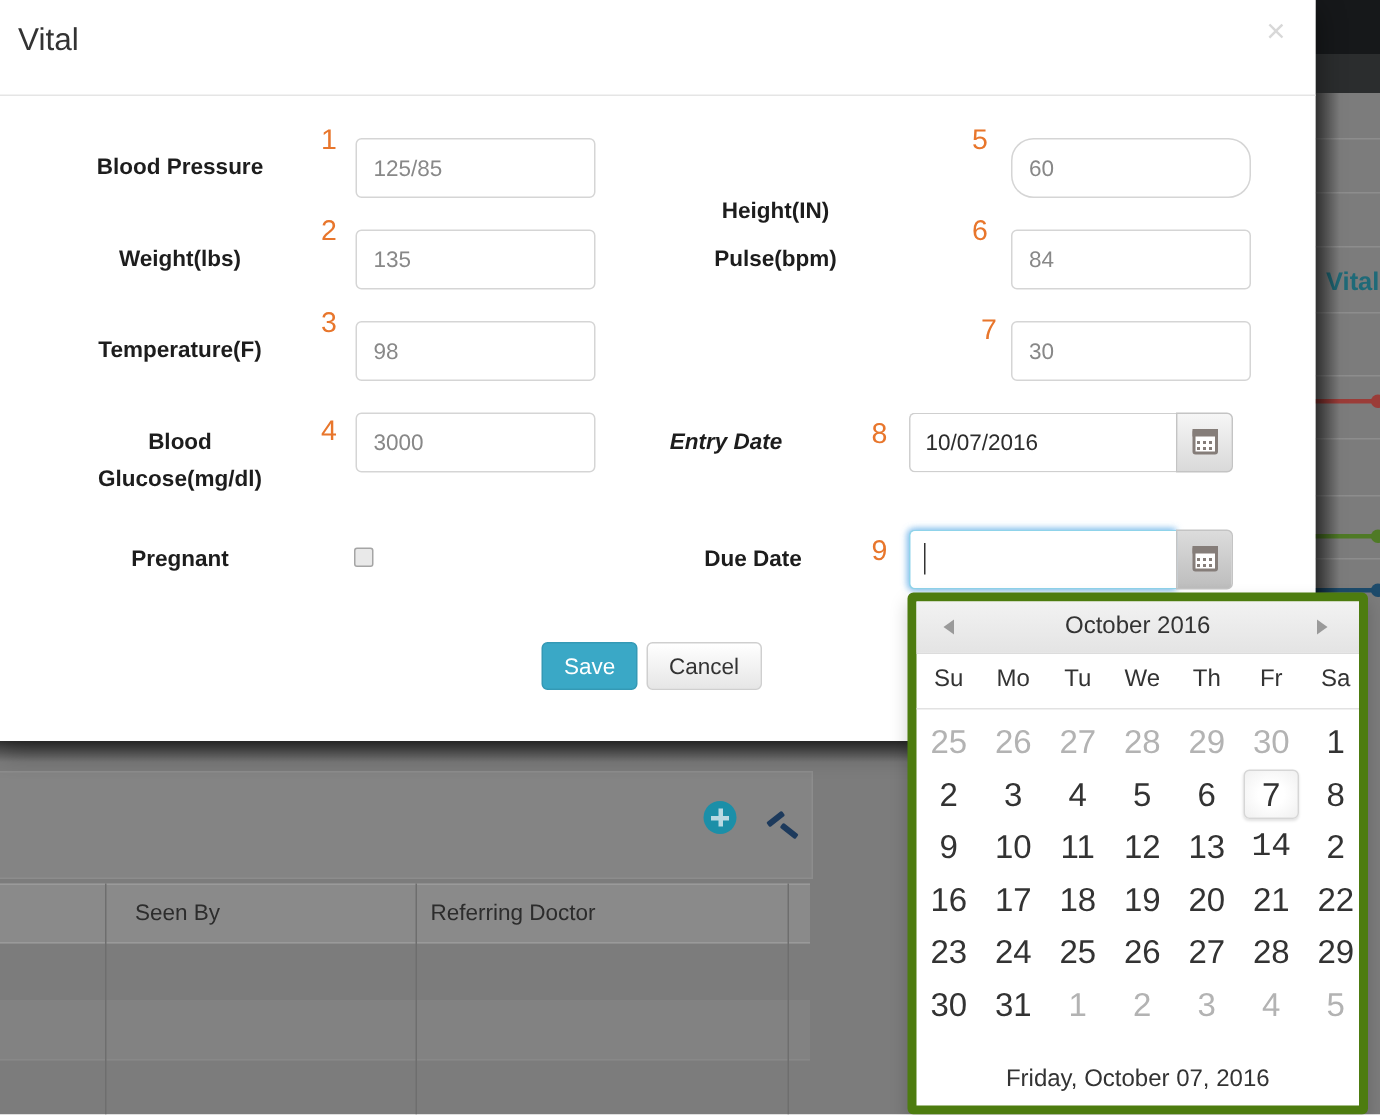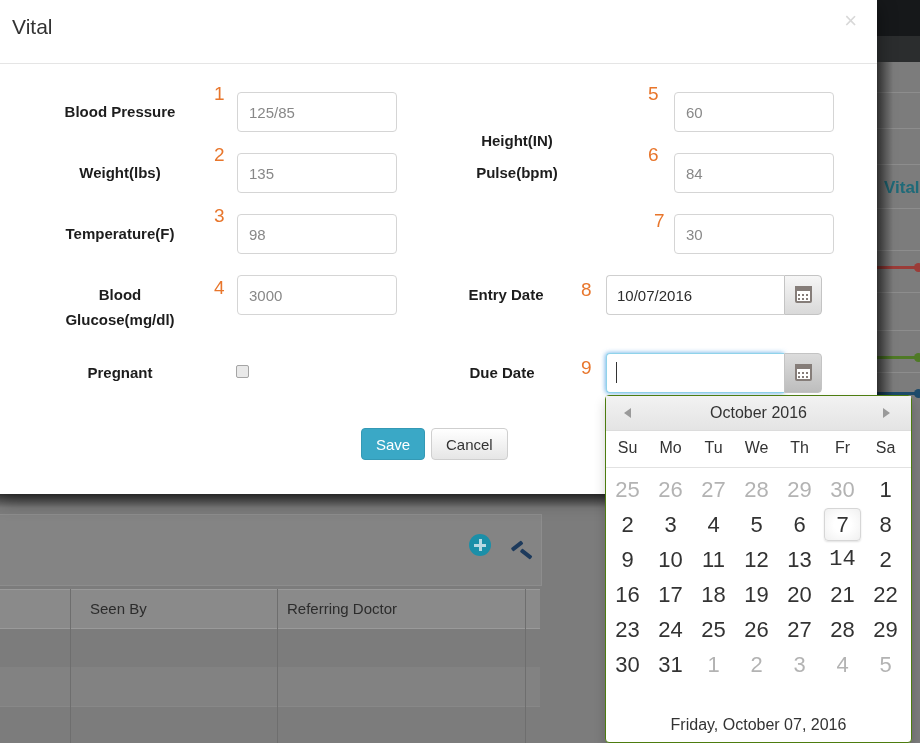--- a/index.html
+++ b/index.html
@@ -91,21 +91,21 @@
   .cal-dots i { position:absolute; width:2px; height:2px; background:#857d79; }
 
   
   .btn { position:absolute; box-sizing:border-box; height:32px; border-radius:4px; font-size:15px;
       font-family:"Liberation Sans", sans-serif; cursor:pointer; padding:0 14px; }
   .btn-save { background:#3aa8c6; border:1px solid #3499b5; color:#fff; }
   .btn-cancel { background:linear-gradient(to bottom,#ffffff,#e6e6e6); border:1px solid #cfcfcf; color:#333; }
 
   
   .datepicker { position:absolute; left:605px; top:395px; width:307px; height:348px;
-      background:#fff; border:1px solid #4d7c0f; border-radius:4px;
+      background:#fff; border:6px solid #4d7c0f; border-radius:4px;
       box-shadow:0 6px 12px rgba(0,0,0,.18); box-sizing:border-box; }
   .dp-header { position:relative; height:34px; background:linear-gradient(to bottom,#f2f2f2,#e4e4e4);
       border-bottom:1px solid #dcdcdc; }
   .dp-title { position:absolute; left:0; right:0; top:8px; text-align:center; font-size:16px; color:#333; }
   .dp-prev, .dp-next { position:absolute; top:12px; width:10px; height:11px; cursor:pointer; }
   .dp-prev { left:18px; }
   .dp-next { right:18px; }
   .dp-prev:before { content:""; position:absolute; border-style:solid; border-width:5px 7px 5px 0;
       border-color:transparent #9a9a9a transparent transparent; }
   .dp-next:before { content:""; position:absolute; border-style:solid; border-width:5px 0 5px 7px;
@@ -199,30 +199,30 @@
       <div class="flabel" style="left:40px; top:221px; width:160px;">Blood</div>
       <div class="flabel" style="left:40px; top:246px; width:160px;">Glucose(mg/dl)</div>
       <div class="fnum" style="left:214px; top:213px;">4</div>
       <input class="finput" style="left: 237px; top: 211px; width: 160px;" value="3000">
 
       <div class="flabel" style="left:40px; top:299px; width:160px;">Pregnant</div>
       <div class="checkbox" style="left:236px; top:301px;"></div>
 
       <div class="flabel" style="left:437px; top:38px; width:160px;margin-top:29px;">Height(IN)</div>
       <div class="fnum" style="left:648px; top:19px;">5</div>
-      <input class="finput" style="left: 674px; top: 28px; width: 160px;" value="60">
+      <input class="finput" style="left: 674px; top: 28px; width: 160px; border-radius: 15px;" value="60">
 
       <div class="flabel" style="left:437px; top:99px; width:160px;">Pulse(bpm)</div>
       <div class="fnum" style="left:648px; top:80px;">6</div>
       <input class="finput" style="left: 674px; top: 89px; width: 160px;" value="84">
 
       <div class="fnum" style="left:654px; top:146px;">7</div>
       <input class="finput" style="left: 674px; top: 150px; width: 160px;" value="30">
 
-      <div class="flabel" style="left:441px; top:221px; width:130px;">Entry Date</div>
+      <div class="flabel" style="left:419px; top:221px; width:130px;font-style:italic;">Entry Date</div>
       <div class="fnum" style="left:581px; top:215px;">8</div>
       <div class="dategroup" style="left:606px; top:211px; width:216px;">
         <input class="dinput" style="width: 178px;" value="10/07/2016">
         <div class="dbtn" style="left:178px;">
           <div class="cal-glyph">
             <div class="cal-dots">
               <i style="left:0;top:0"></i>
                 <i style="left:4px;top:0"></i>
                 <i style="left:8px;top:0"></i>
               <i style="left:0;top:4px"></i>

